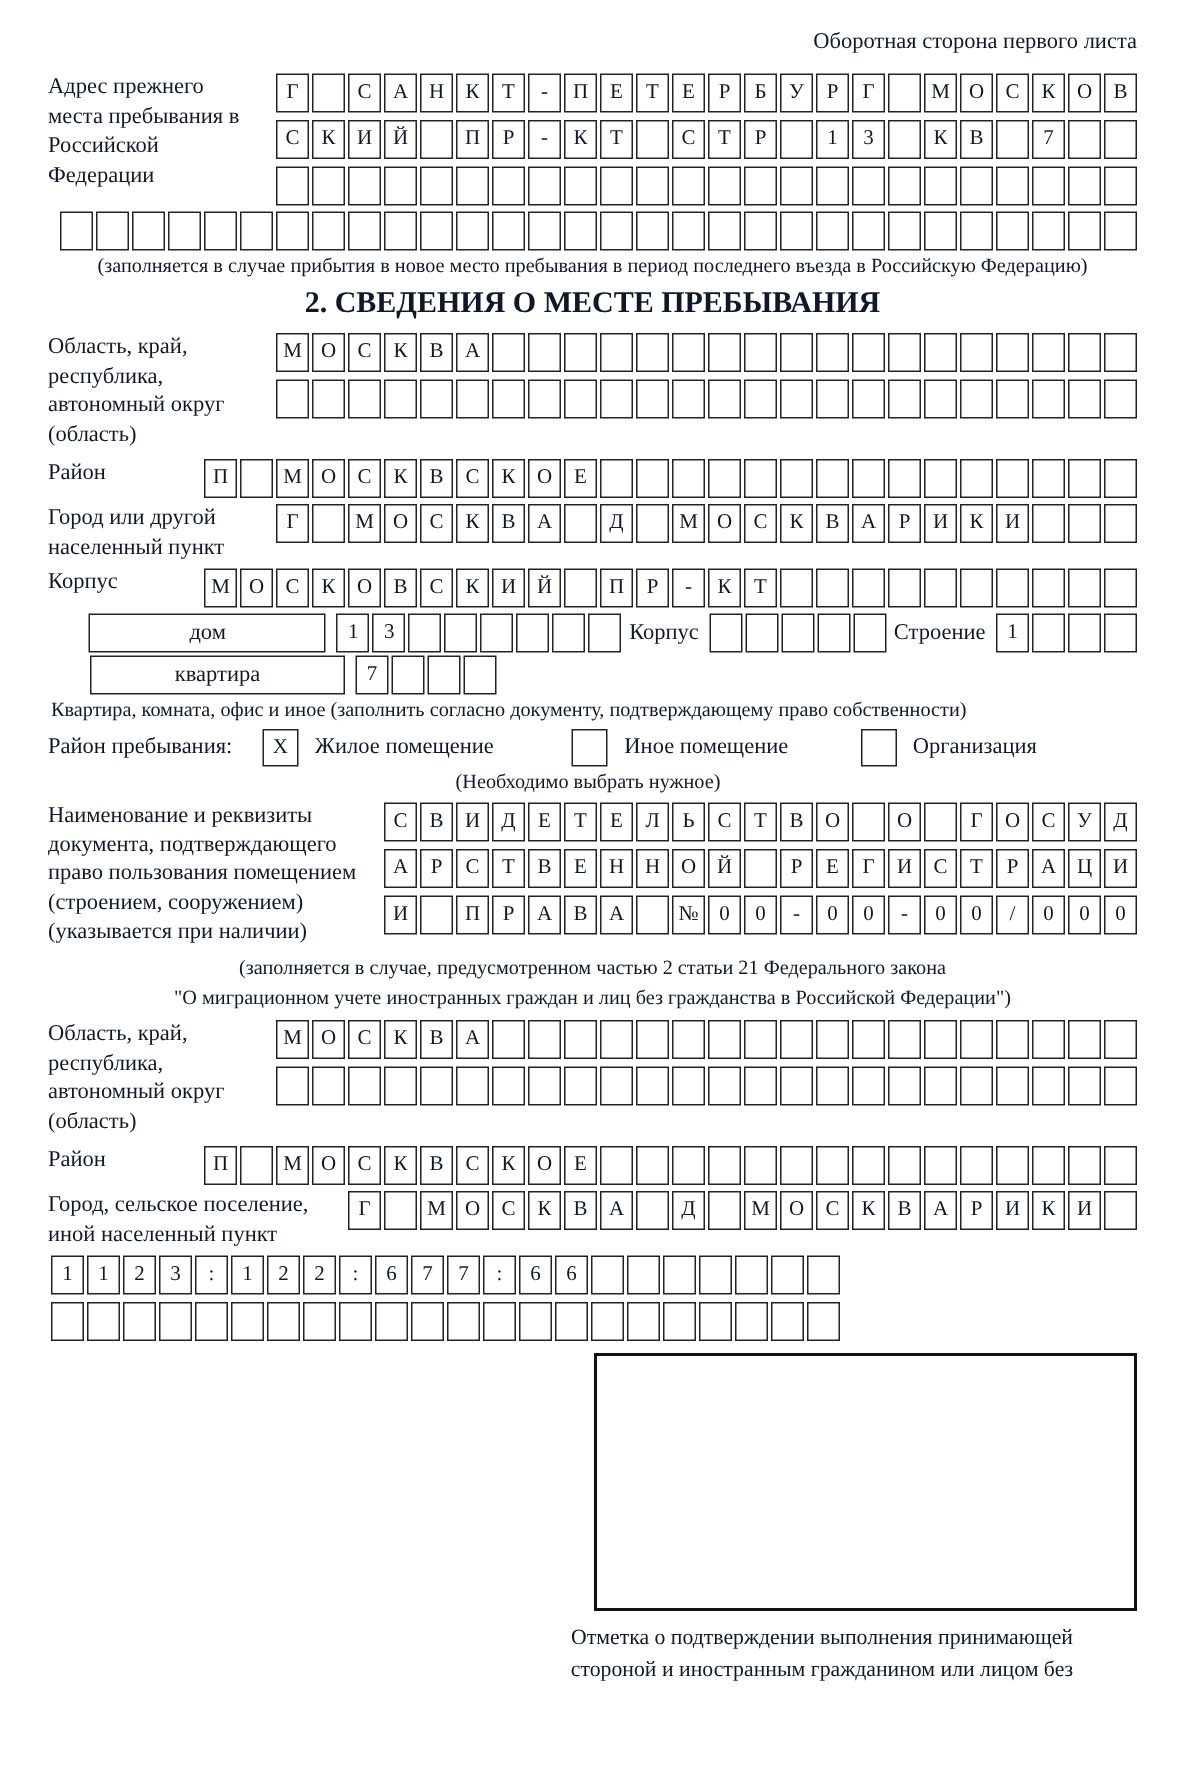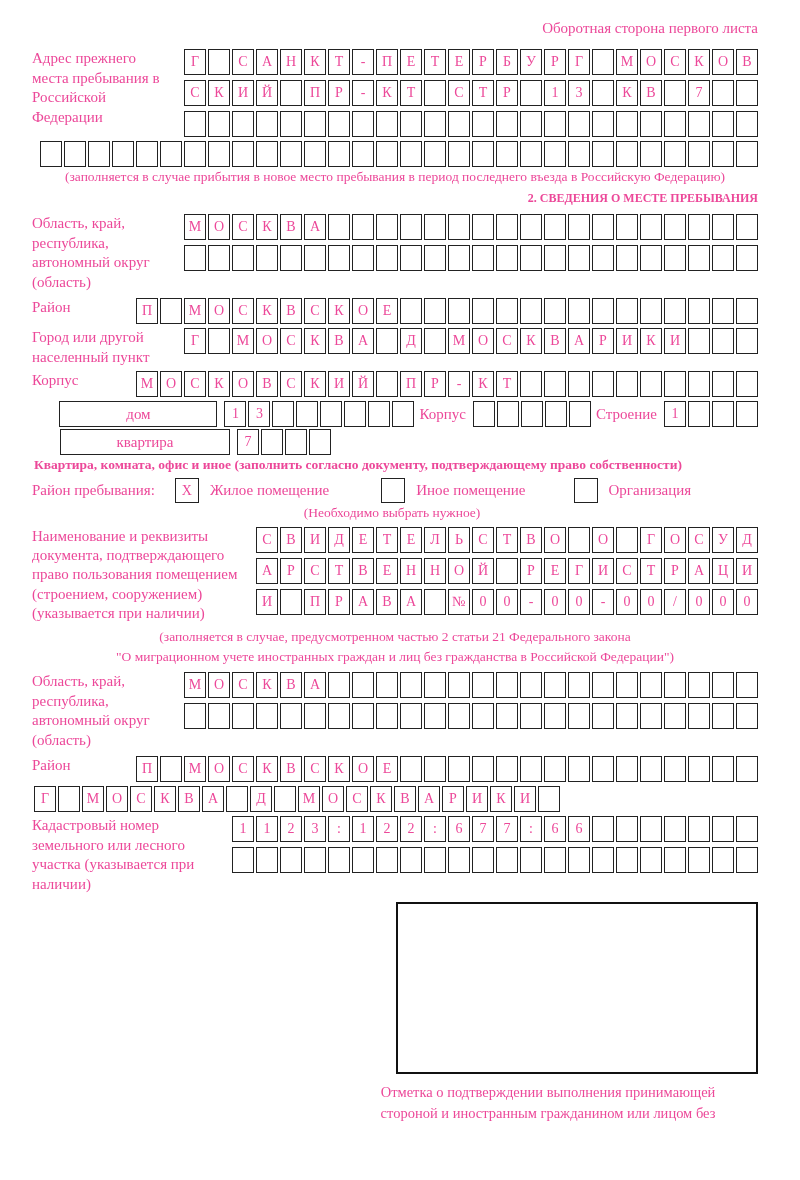--- a/index.html
+++ b/index.html
@@ -1,39 +1,39 @@
 <!DOCTYPE html>
 <html><head>
 <meta charset="utf-8">
 <style>
   html,body { margin:0; padding:0; background:#ffffff; }
   .page {
     position:relative; width:800px; height:1180px; overflow:hidden;
-    box-sizing:border-box; background:#ffffff; color:#ec4899;
+    box-sizing:border-box; background:#ffffff; color:#0f172a;
     font-family:"Liberation Serif","DejaVu Serif",serif;
     padding:20px 42px 0 32px;
   }
   .hdr { text-align:right; font-size:15px; margin-bottom:12px; }
 
   
   .cells { display:flex; justify-content:flex-end; }
   .cell {
     flex:none; width:22px; height:26px; margin-left:2px;
     border:1.5px solid #222; box-sizing:border-box;
     display:flex; align-items:center; justify-content:center;
     font-size:14px; line-height:1;
   }
   .col { display:flex; flex-direction:column; gap:5px; }
 
   .frow { display:flex; margin-bottom:4px; }
   .frow .lbl { flex:1; padding-right:6px; font-size:15px; line-height:1.3; }
   .frow .boxes { flex:none; }
 
   .note { text-align:center; font-size:13.5px; margin:2px 0 6px 0; }
-  .sec-title { text-align:right; font-weight:bold; font-size:12px; margin:2px 0 8px 0; }
+  .sec-title { text-align:center; font-weight:bold; font-size:20px; margin:2px 0 8px 0; }
 
   .domrow { display:flex; justify-content:flex-end; align-items:flex-start; margin-bottom:2px; }
   .widebox {
     flex:none; height:26px; box-sizing:border-box; border:1.5px solid #222;
     display:flex; align-items:center; justify-content:center; font-size:15px;
   }
   .w-dom { width:158px; margin-right:5px; }
   .w-kv  { width:170px; margin-right:5px;text-align:center; }
   .inline-lbl { flex:none; font-size:15px; line-height:26px; padding:0 5px; }
   .kvrow { display:flex; justify-content:flex-start; margin:2px 0 2px 28px; }
@@ -368,21 +368,21 @@
 
   <div class="kvrow">
     <div class="widebox w-kv">квартира</div>
     <div class="cells" style="justify-content:flex-start;">
         <span class="cell">7</span>
         <span class="cell"></span>
         <span class="cell"></span>
         <span class="cell"></span>
       </div>
   </div>
-  <div class="note" style="text-align:left; margin:2px 0 4px 2px;font-weight:bold;">Квартира, комната, офис и иное (заполнить согласно документу, подтверждающему право собственности)</div>
+  <div class="note" style="text-align:left; margin:2px 0 4px 2px;">Квартира, комната, офис и иное (заполнить согласно документу, подтверждающему право собственности)</div>
 
   <div class="mesto">
     <span>Район пребывания:</span>
     <span class="chk c1">X</span>
     <span class="opt-lbl">Жилое помещение</span>
     <span class="chk c2"></span>
     <span class="opt-lbl">Иное помещение</span>
     <span class="chk c3"></span>
     <span class="opt-lbl">Организация</span>
   </div>
@@ -552,20 +552,21 @@
         <span class="cell"></span>
         <span class="cell"></span>
         <span class="cell"></span>
         <span class="cell"></span>
         <span class="cell"></span>
         <span class="cell"></span>
       </div>
   </div>
 
   <div class="frow">
+    <div class="lbl">Город, сельское поселение, иной населенный пункт</div>
     <div class="boxes cells">
         <span class="cell">Г</span>
         <span class="cell"></span>
         <span class="cell">М</span>
         <span class="cell">О</span>
         <span class="cell">С</span>
         <span class="cell">К</span>
         <span class="cell">В</span>
         <span class="cell">А</span>
         <span class="cell"></span>
@@ -579,21 +580,20 @@
         <span class="cell">А</span>
         <span class="cell">Р</span>
         <span class="cell">И</span>
         <span class="cell">К</span>
         <span class="cell">И</span>
         <span class="cell"></span>
       </div>
   </div>
 
   <div class="frow">
-    <div class="lbl">Кадастровый номер земельного или лесного участка (указывается при наличии)</div>
     <div class="boxes col">
       <div class="cells">
           <span class="cell">1</span>
           <span class="cell">1</span>
           <span class="cell">2</span>
           <span class="cell">3</span>
           <span class="cell">:</span>
           <span class="cell">1</span>
           <span class="cell">2</span>
           <span class="cell">2</span>

